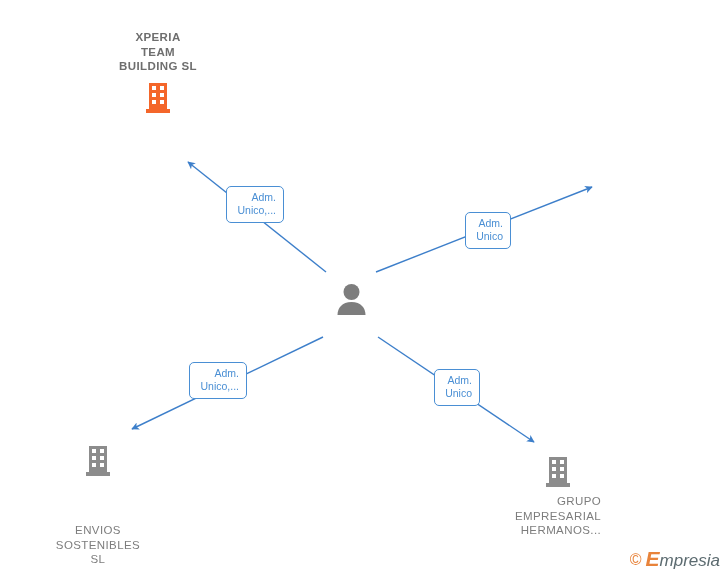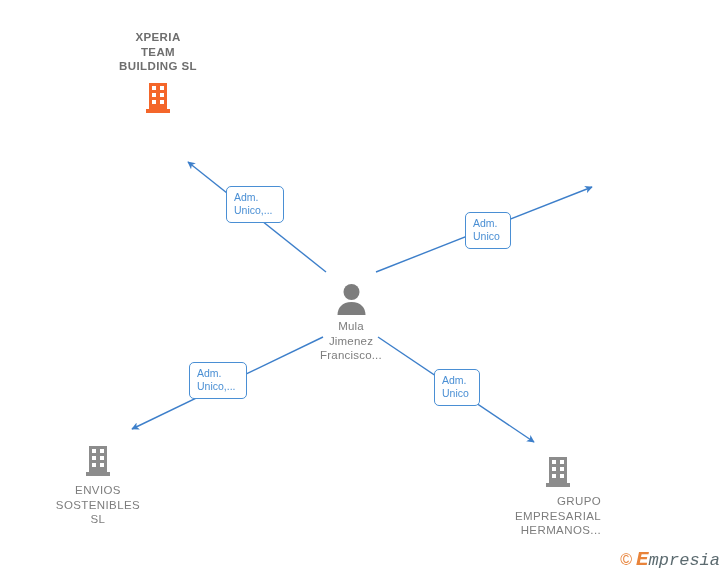--- a/index.html
+++ b/index.html
@@ -56,42 +56,42 @@
 
   
   .edge-label {
     position: absolute;
     border: 1.4px solid #4a8fd4;
     border-radius: 5px;
     background: #ffffff;
     color: #4a8fd4;
     font-size: 10.5px;
     line-height: 13px;
-    text-align: left;
+    text-align: right;
     padding: 4px 7px 5px 7px;
     white-space: pre-line;
     box-sizing: border-box;
   }
 
   
   #watermark {
     position: absolute;
     right: 8px;
     bottom: 6px;
     display: flex;
     align-items: center;
     gap: 4px;
   }
   #watermark .copy {
     color: #e8833a;
     font-size: 16px;
     line-height: 16px;
   }
   #watermark .wm-text {
-    font-family: Liberation Mono, monospace;
+    font-family: Liberation Sans, sans-serif;
     font-size: 17px;
     line-height: 17px;
     color: #5c6b70;
     font-style: italic;
   }
   #watermark .wm-text .cap {
     color: #e8833a;
     font-size: 21px;
     font-weight: bold;
   }
@@ -138,26 +138,23 @@
   </div>
 
 
   <div class="node" style="left:276px; top:283px;">
     <div class="node-icon">
       <svg width="33" height="32" viewBox="0 0 33 32">
         <circle cx="16.5" cy="9" r="8" fill="#7d7d7d"></circle>
         <path d="M16.5 19 C7 19 2.5 25 2.5 32 L30.5 32 C30.5 25 26 19 16.5 19 Z" fill="#7d7d7d"></path>
       </svg>
     </div>
-    <div class="node-label person" style="margin-top:4px;">Mula
-Jimenez
-Francisco...</div>
-  </div>
-
-  <div class="node" style="left:23px; top:444px;">
+  </div>
+
+  <div class="node" style="left:23px; top:444px;gap:40px;">
     <div class="node-icon">
       <svg width="26" height="33" viewBox="0 0 26 33">
         <rect x="4" y="2" width="18" height="28" fill="#8c8c8c"></rect>
         <rect x="1" y="28" width="24" height="4" fill="#8c8c8c"></rect>
         <g fill="#ffffff">
           <rect x="7" y="5" width="4" height="4"></rect>
           <rect x="15" y="5" width="4" height="4"></rect>
           <rect x="7" y="12" width="4" height="4"></rect>
           <rect x="15" y="12" width="4" height="4"></rect>
           <rect x="7" y="19" width="4" height="4"></rect>

